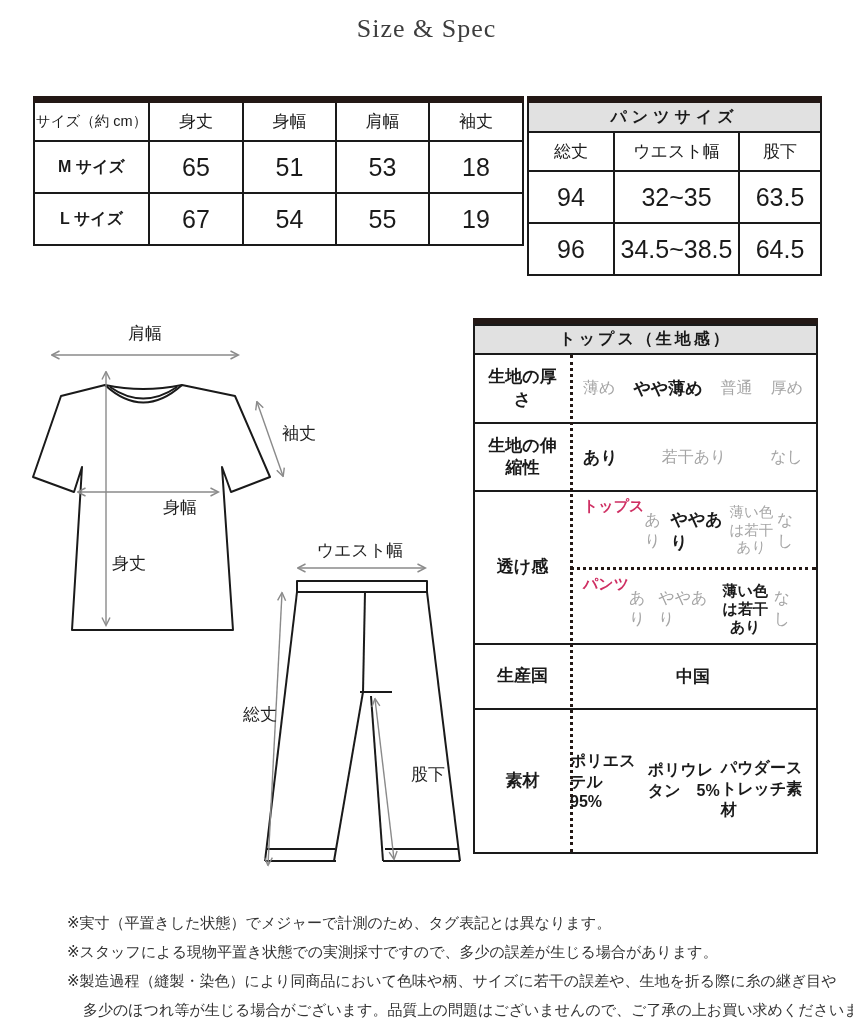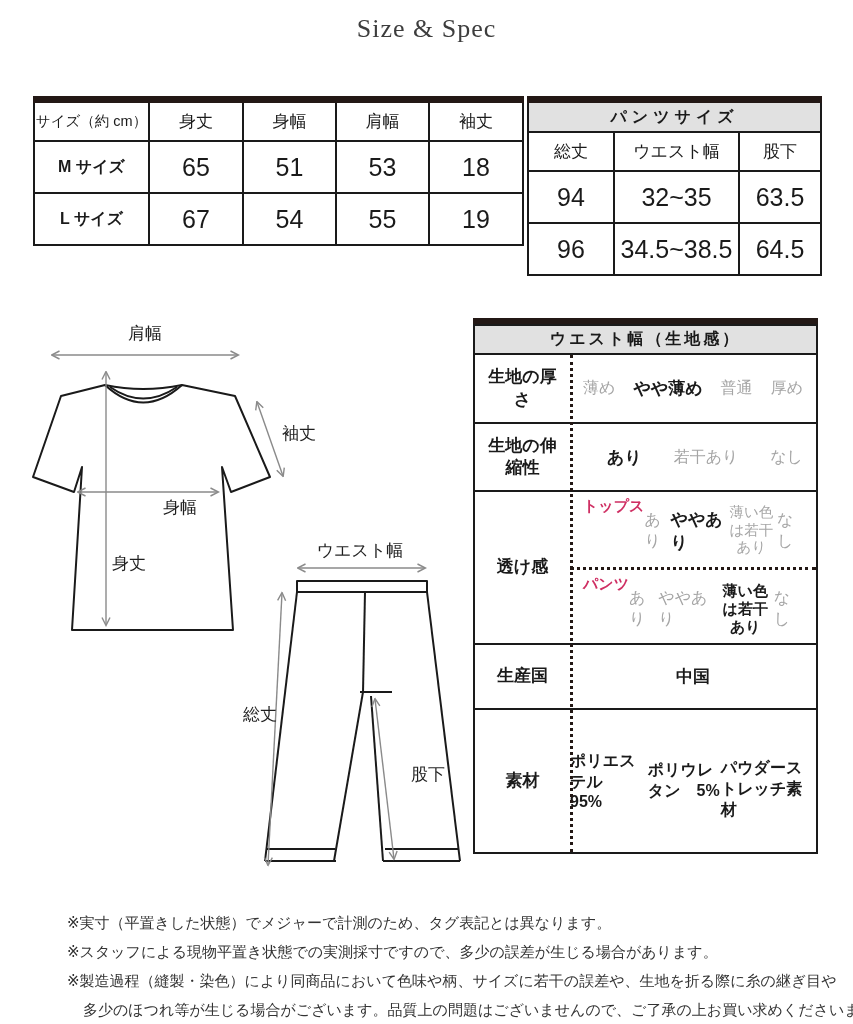--- a/index.html
+++ b/index.html
@@ -32,21 +32,21 @@
     letter-spacing:3px;}
   .spec-body{position:relative;box-sizing:border-box;border:2px solid #1a1a1a;border-top:none;}
   .spec-body::before{content:"";position:absolute;left:95px;top:0;bottom:0;
     border-left:3px dotted #231815;z-index:2;}
   .spec-row{display:flex;box-sizing:border-box;}
   .spec-row + .spec-row{border-top:2px solid #1a1a1a;}
   .spec-label{width:95px;flex:0 0 95px;display:flex;align-items:center;justify-content:center;
     text-align:center;font-size:17px;font-weight:bold;line-height:1.3;}
   .spec-label .lab-inner{width:70px;}
   .spec-val{flex:1;min-width:0;}
-  .h-thick{height:67px;} .h-stretch{height:68px;gap:24px;} .h-sheer{height:153px;}
+  .h-thick{height:67px;} .h-stretch{height:68px;} .h-sheer{height:153px;}
   .h-country{height:65px;} .h-material{height:144px;}
   .opts{display:flex;justify-content:space-between;align-items:center;height:100%;
     padding:0 13px;font-size:16px;}
   .opt{color:#a5a5a5;}
   .opt.on{color:#1a1a1a;font-weight:bold;font-size:17px;}
   .opt-narrow{display:inline-block;width:64px;font-size:14.5px;line-height:1.2;text-align:center;}
   .sheer-block{box-sizing:border-box;display:flex;flex-direction:row;height:75px;
     padding:5px 13px 3px;}
   .sheer-block.pants{border-top:3px dotted #231815;height:78px;}
   .sheer-tag{font-size:15px;font-weight:bold;color:#cf2f63;}
@@ -203,21 +203,21 @@
         <line x1="42" y1="58" x2="28" y2="330" marker-start="url(#aS2)" marker-end="url(#aE2)"></line>
         <line x1="135" y1="164" x2="154" y2="324" marker-start="url(#aS2)" marker-end="url(#aE2)"></line>
       </g>
     </svg>
     <span class="dlab" style="left:60px;top:4px;width:120px;">ウエスト幅</span>
     <span class="dlab" style="left:0px;top:168px;width:40px;">総丈</span>
     <span class="dlab" style="left:164px;top:228px;width:48px;">股下</span>
   </div>
 
   <div class="spec-wrap">
-    <div class="spec-header">ウエスト幅（生地感）</div>
+    <div class="spec-header">トップス（生地感）</div>
     <div class="spec-body">
 
       <div class="spec-row h-thick">
         <div class="spec-label">
           <span class="lab-inner">生地の厚さ</span>
         </div>
         <div class="spec-val">
           <div class="opts">
             <span class="opt">薄め</span>
             <span class="opt on">やや薄め</span>

